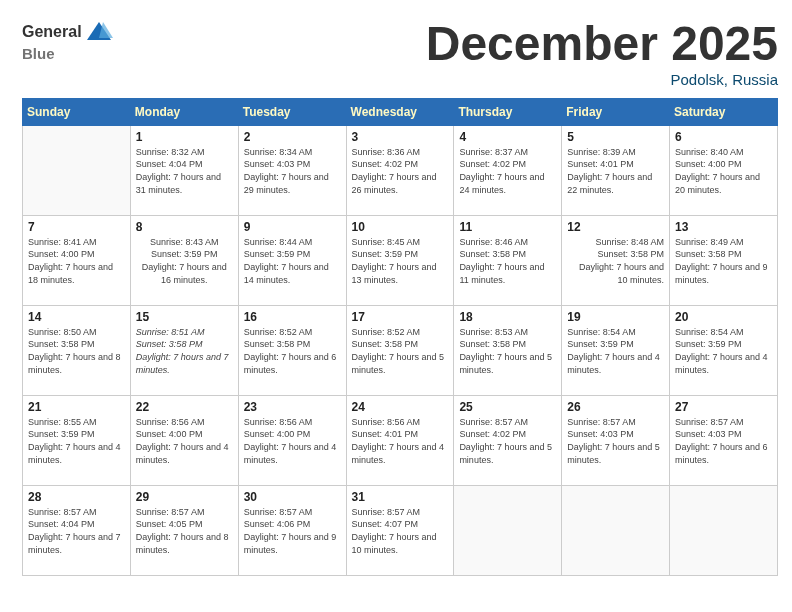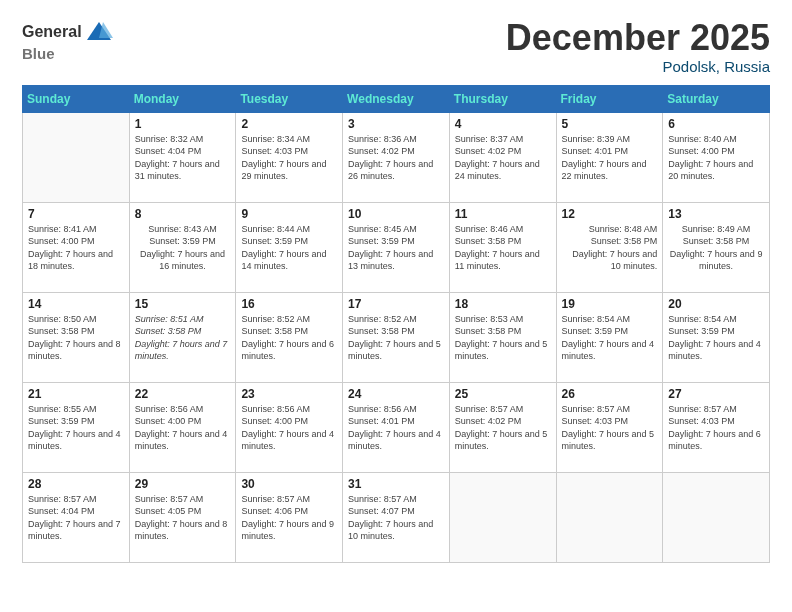--- a/index.html
+++ b/index.html
@@ -6,21 +6,21 @@
     body {
       width: 792px;
       height: 612px;
       background: #fff;
       font-family: Arial, sans-serif;
       overflow: hidden;
     }
     .page {
       width: 792px;
       height: 448px;
-      padding: 18px 22px 14px 22px;
+      padding: 18px 14px 14px 22px;
       display: flex;
       flex-direction: column;
     }
     .top-section {
       display: flex;
       justify-content: space-between;
       align-items: flex-start;
       margin-bottom: 10px;
     }
     .logo {
@@ -50,39 +50,39 @@
       flex-direction: column;
     }
     .logo-row {
       display: flex;
       align-items: center;
     }
     .title-section {
       text-align: right;
     }
     .month-title {
-      font-size: 36px;
+      font-size: 48px;
       font-weight: bold;
       color: #333;
       line-height: 1.1;
     }
     .location {
       font-size: 15px;
       color: #0c4a6e;
     }
     .calendar {
       flex: 1;
       border: 1px solid #ccc;
       border-collapse: collapse;
       width: 100%;
       table-layout: fixed;
     }
     .calendar th {
       background-color: #2a6db5;
-      color: #5eead4;
+      color: #fef9c3;
       font-size: 12px;
       font-weight: bold;
       padding: 6px 4px;
       text-align: left;
       border: 1px solid #2a6db5;
     }
     .calendar td {
       border: 1px solid #ccc;
       vertical-align: top;
       padding: 4px 5px;
@@ -214,21 +214,21 @@
 Daylight: 7 hours and 11 minutes.</div>
           </td>
           <td>
             <div class="day-num">12</div>
             <div class="cell-content" style="white-space: pre-line; text-align: right;">Sunrise: 8:48 AM
 Sunset: 3:58 PM
 Daylight: 7 hours and 10 minutes.</div>
           </td>
           <td>
             <div class="day-num">13</div>
-            <div class="cell-content" style="white-space: pre-line; text-align: center;">Sunrise: 8:49 AM
+            <div class="cell-content" style="white-space: pre-line;">Sunrise: 8:49 AM
 Sunset: 3:58 PM
 Daylight: 7 hours and 9 minutes.</div>
           </td>
         </tr>
         <tr>
           <td>
             <div class="day-num">14</div>
             <div class="cell-content" style="white-space: pre-line;">Sunrise: 8:50 AM
 Sunset: 3:58 PM
 Daylight: 7 hours and 8 minutes.</div>

